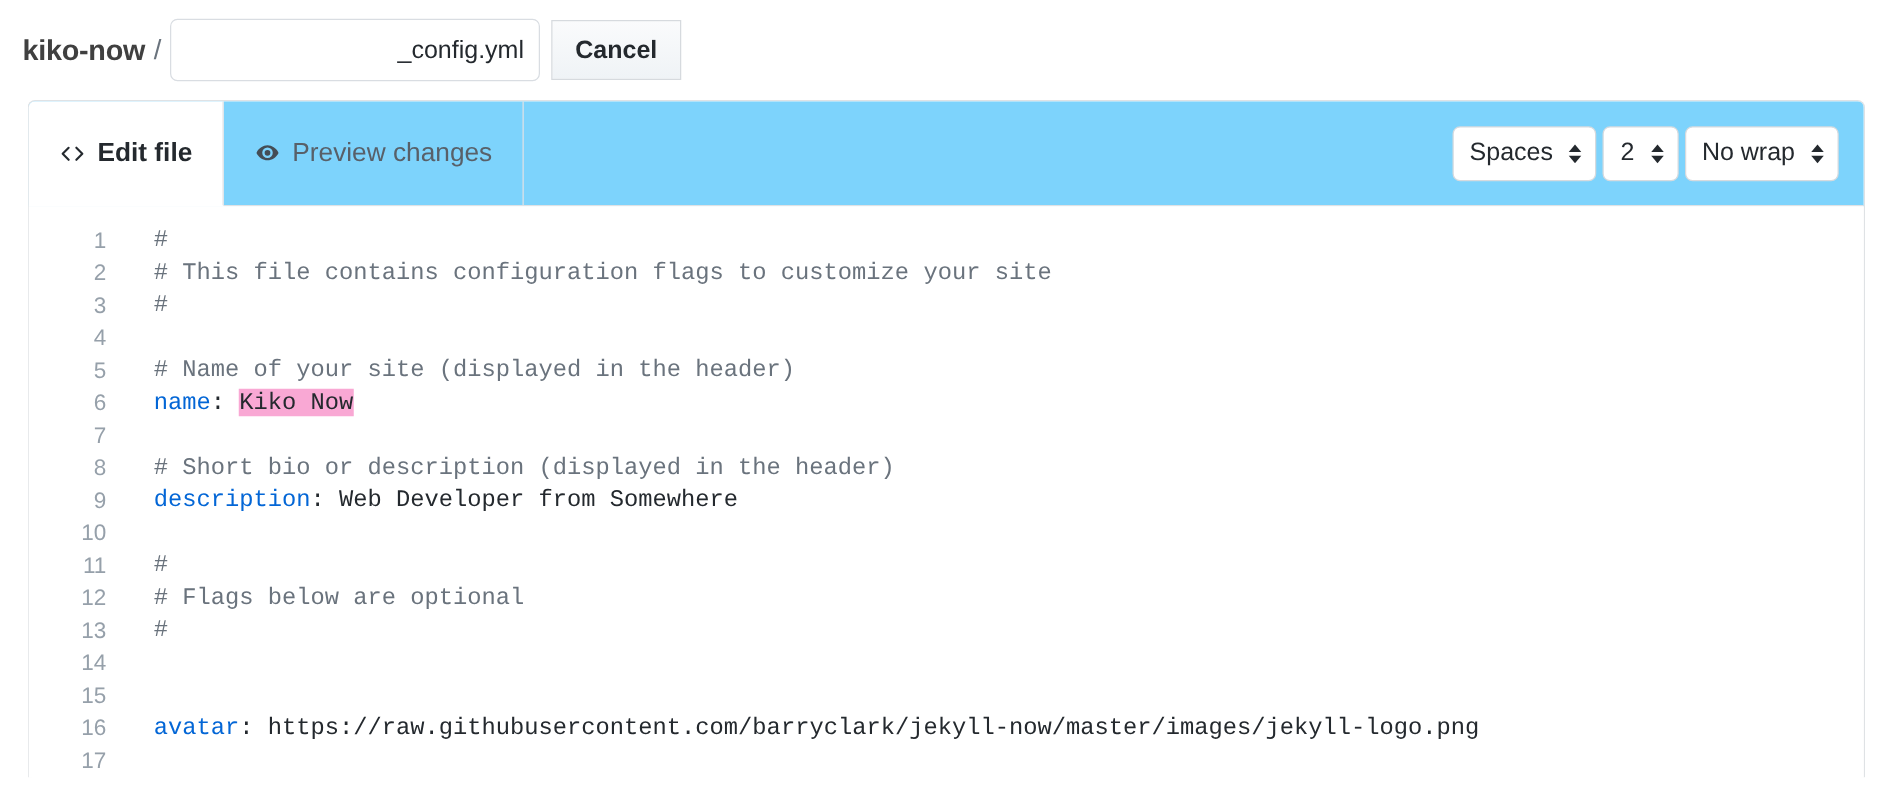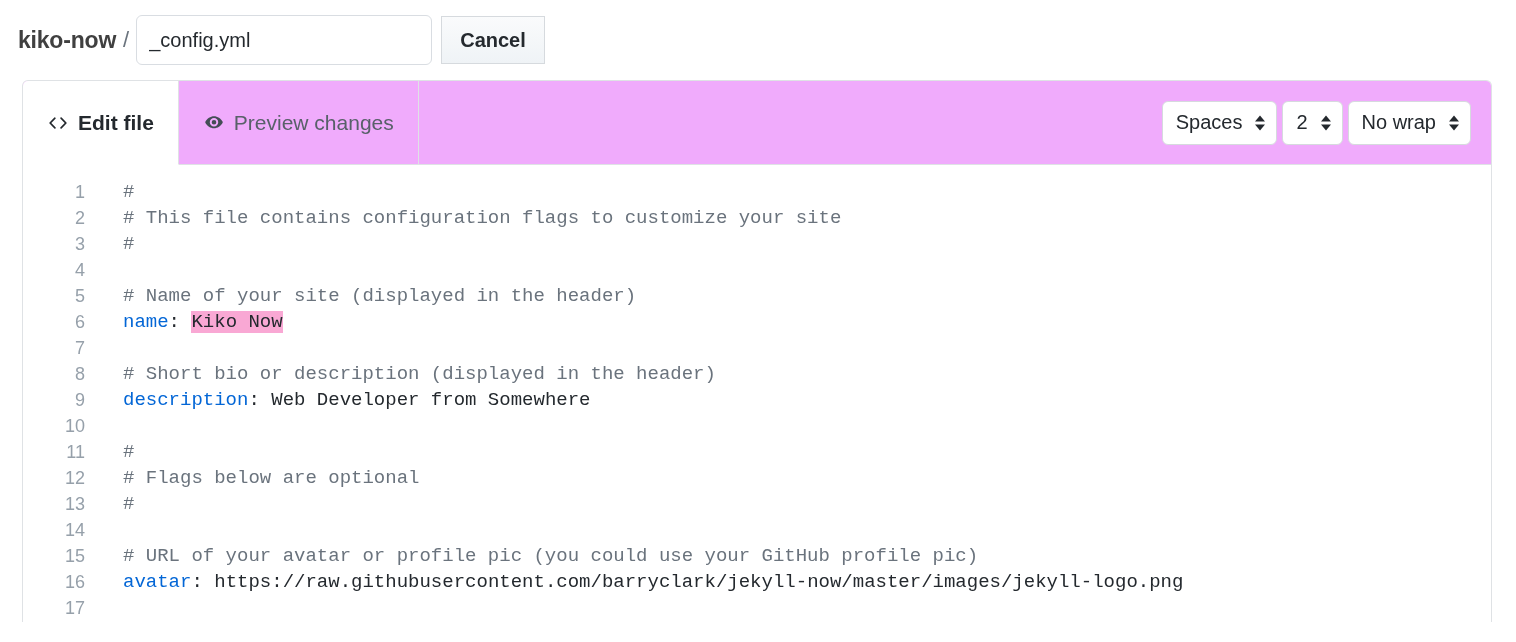--- a/index.html
+++ b/index.html
@@ -41,20 +41,21 @@
     height: 50px;
     box-sizing: border-box;
     font-family: "Liberation Sans", sans-serif;
     font-size: 20px;
     color: #24292e;
     padding: 0 12px;
     border: 1px solid #d9dde2;
     border-radius: 6px;
     background: #ffffff;
     outline: none;
+    text-align: right;
   }
   .cancel-button {
     margin-left: 9px;
     height: 48px;
     box-sizing: border-box;
     padding: 0 18px;
     font-family: "Liberation Sans", sans-serif;
     font-size: 20px;
     font-weight: bold;
     color: #24292e;
@@ -77,21 +78,21 @@
     background: #ffffff;
     overflow: hidden;
   }
 
   
   .tabnav {
     position: relative;
     display: flex;
     align-items: stretch;
     height: 84px;
-    background: #f0abfc;
+    background: #7dd3fc;
     border-bottom: 1px solid #dfe2e5;
     box-sizing: border-box;
   }
   .tab {
     display: flex;
     align-items: center;
     gap: 9px;
     padding: 0 24px;
     font-size: 21px;
     color: #586069;
@@ -267,19 +268,19 @@
       <div class="code-line"><span class="ln">5</span><span class="code"><span class="tok-comment"># Name of your site (displayed in the header)</span></span></div>
       <div class="code-line"><span class="ln">6</span><span class="code"><span class="tok-key">name</span><span class="tok-punct">: </span><span class="sel">Kiko Now</span></span></div>
       <div class="code-line"><span class="ln">7</span><span class="code">​</span></div>
       <div class="code-line"><span class="ln">8</span><span class="code"><span class="tok-comment"># Short bio or description (displayed in the header)</span></span></div>
       <div class="code-line"><span class="ln">9</span><span class="code"><span class="tok-key">description</span><span class="tok-punct">: </span><span class="tok-val">Web Developer from Somewhere</span></span></div>
       <div class="code-line"><span class="ln">10</span><span class="code">​</span></div>
       <div class="code-line"><span class="ln">11</span><span class="code"><span class="tok-comment">#</span></span></div>
       <div class="code-line"><span class="ln">12</span><span class="code"><span class="tok-comment"># Flags below are optional</span></span></div>
       <div class="code-line"><span class="ln">13</span><span class="code"><span class="tok-comment">#</span></span></div>
       <div class="code-line"><span class="ln">14</span><span class="code">​</span></div>
-      <div class="code-line"><span class="ln">15</span><span class="code"><span class="tok-comment"># URL of your avatar or profile pic (you could use your GitHub profile pic)</span></span></div>
+      <div class="code-line"><span class="ln">15</span></div>
       <div class="code-line"><span class="ln">16</span><span class="code"><span class="tok-key">avatar</span><span class="tok-punct">: </span><span class="tok-val">https://raw.githubusercontent.com/barryclark/jekyll-now/master/images/jekyll-logo.png</span></span></div>
       <div class="code-line"><span class="ln">17</span><span class="code">​</span></div>
       <div class="code-line"><span class="ln">18</span><span class="code">​</span></div>
     </div>
 
 </div>
 
 </body></html>

